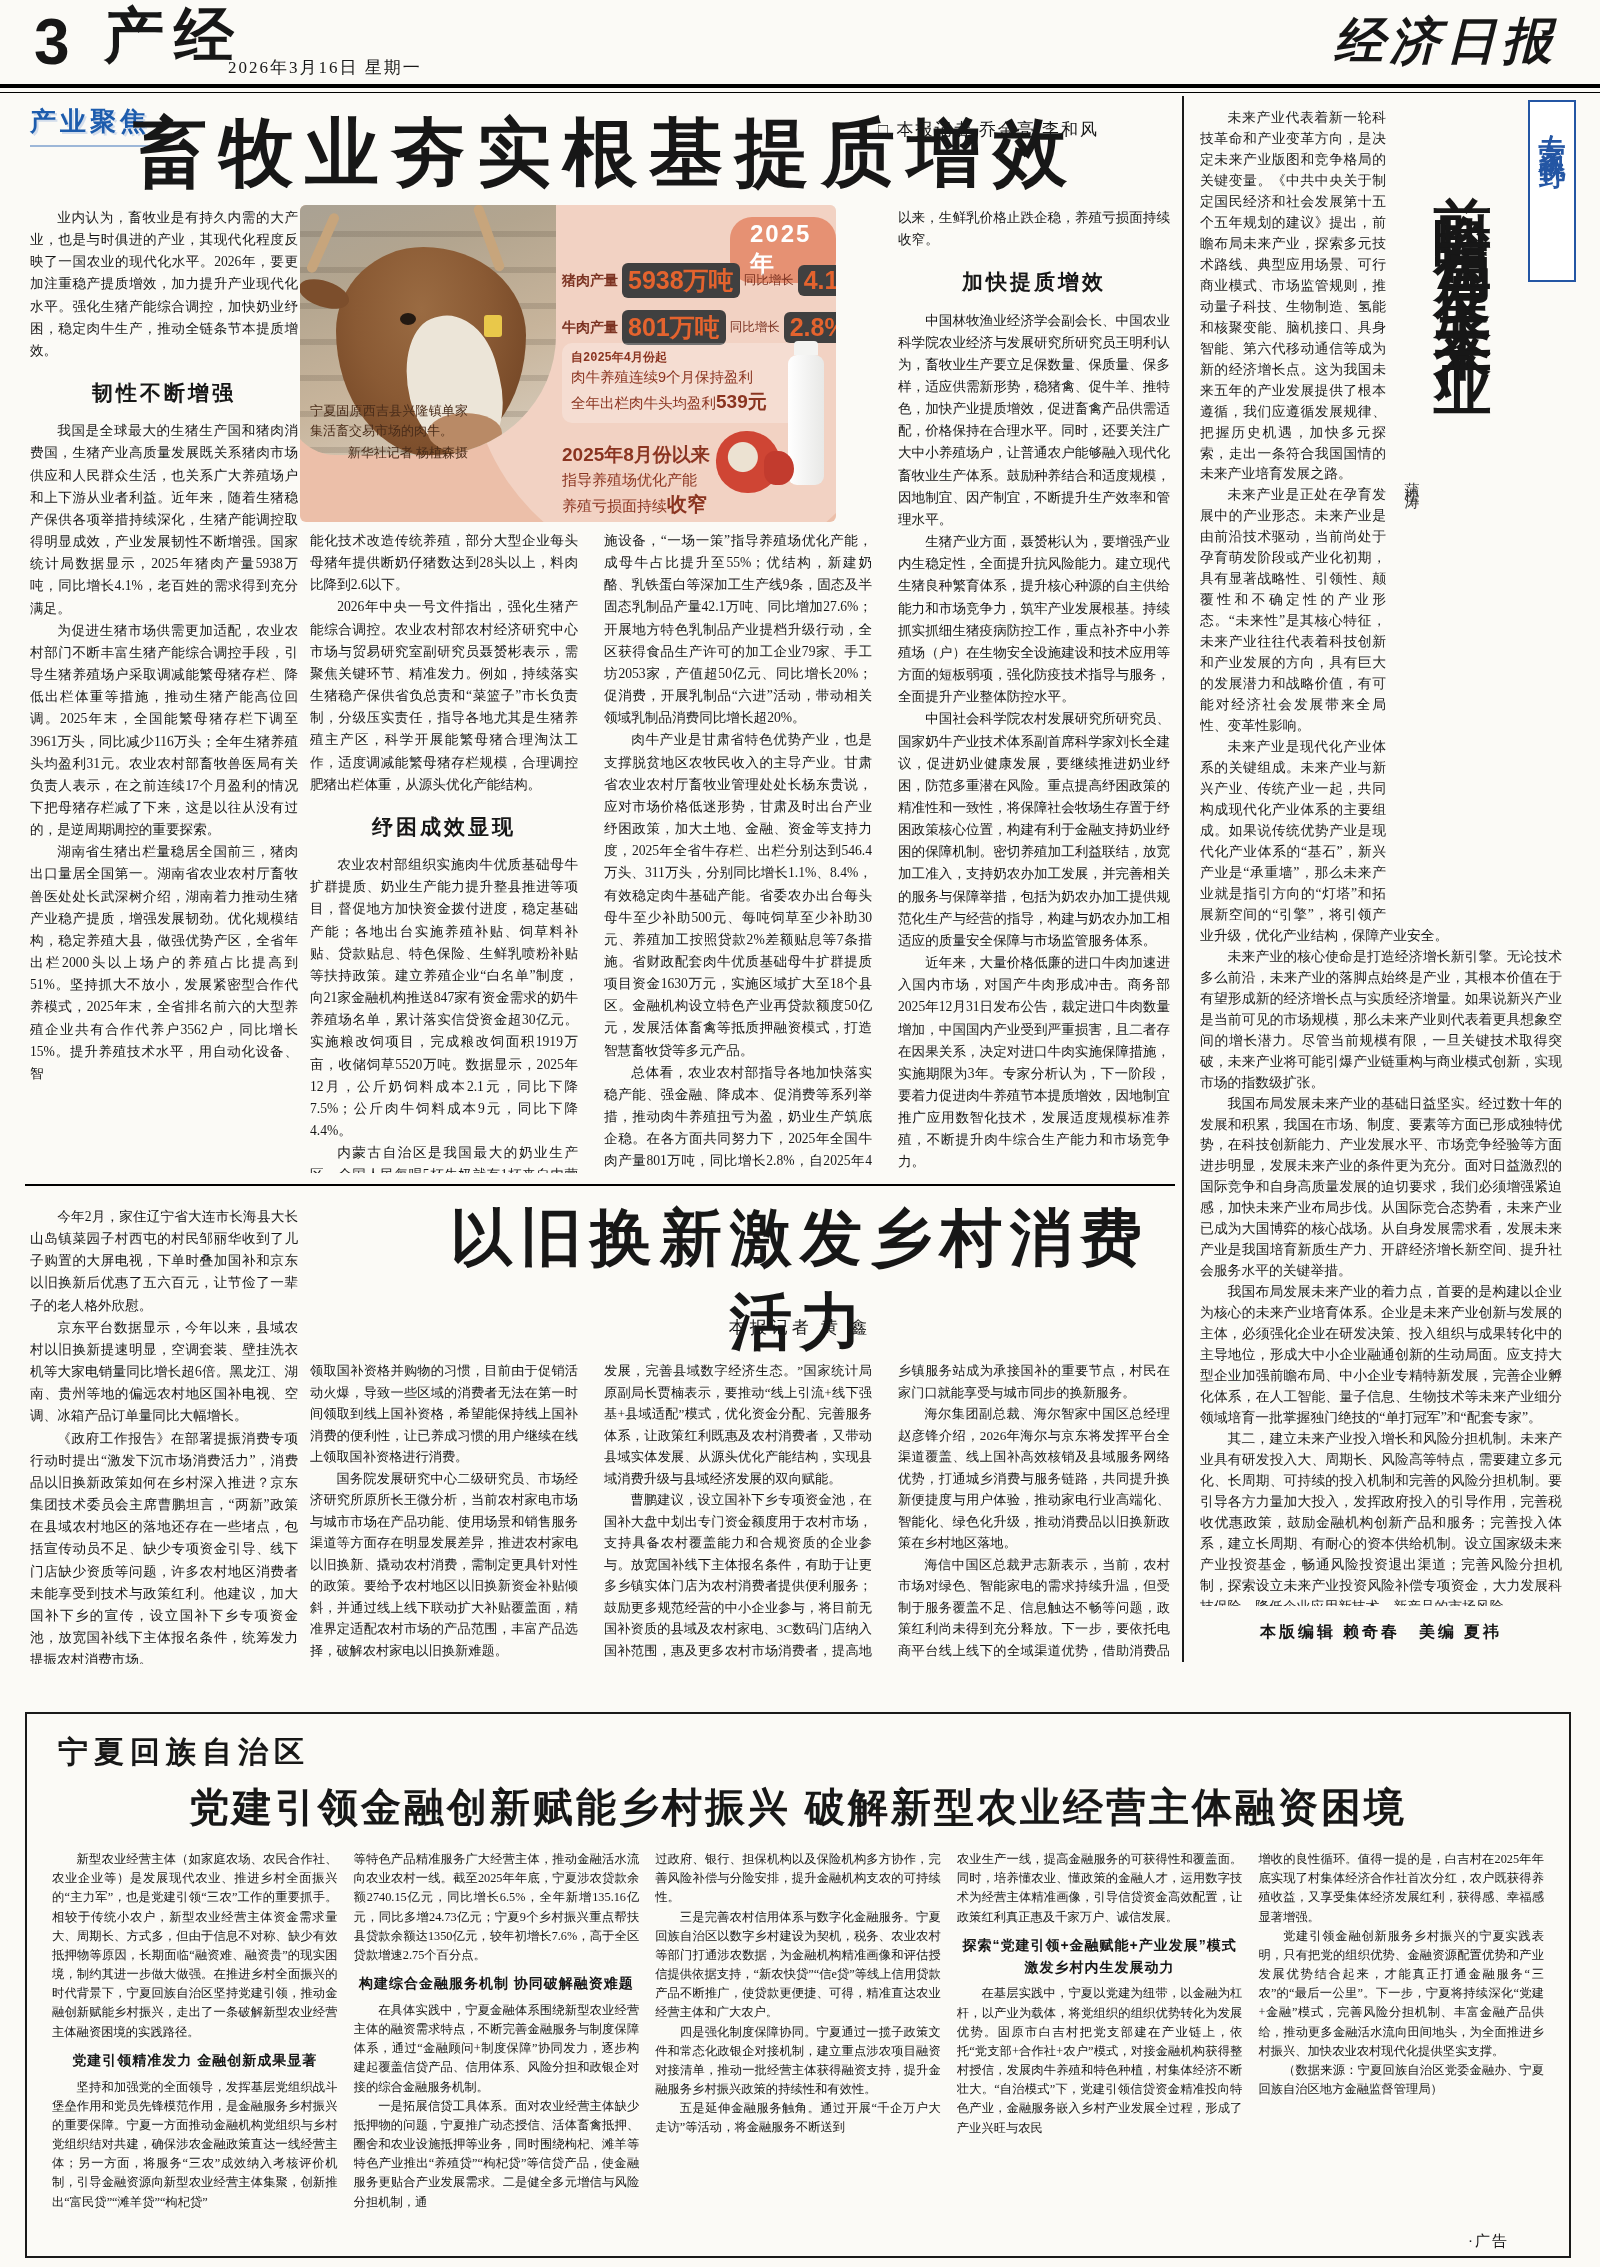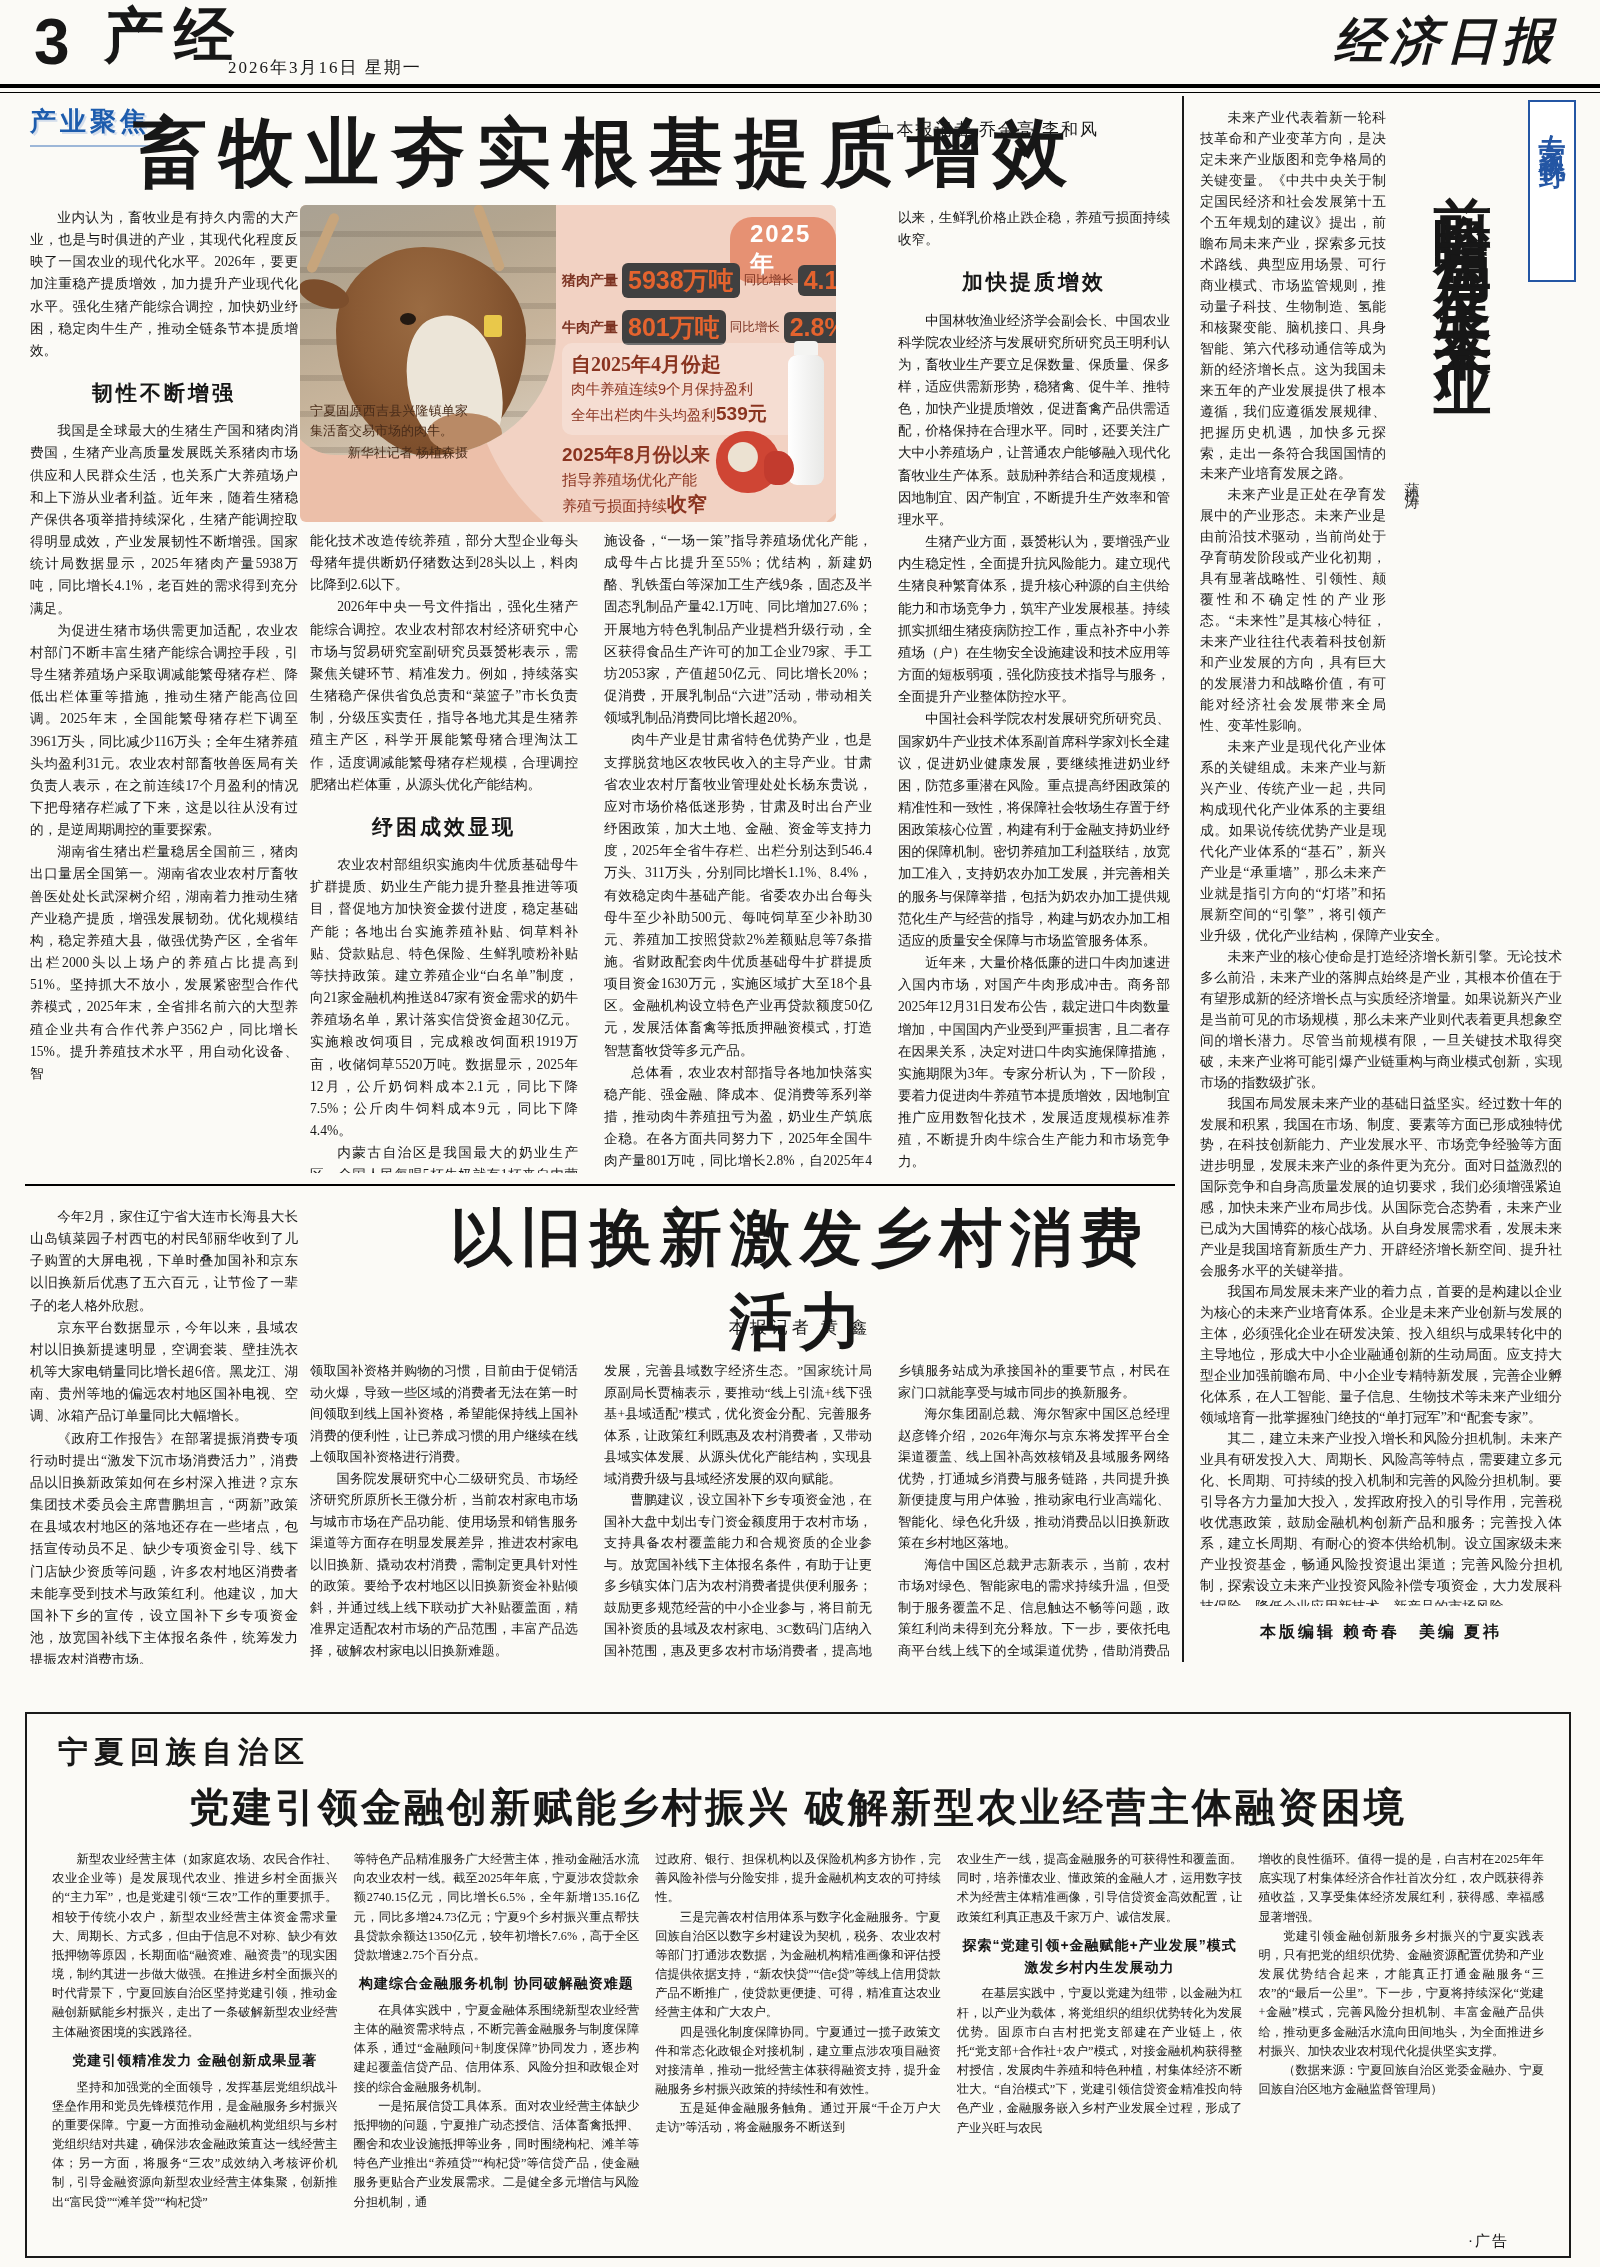--- a/index.html
+++ b/index.html
@@ -37,21 +37,21 @@
   .cow-ear{position:absolute;left:10px;top:86px;width:52px;height:26px;background:#7c4e2c;border-radius:50%;transform:rotate(18deg);}
   .cow-tag{position:absolute;left:196px;top:120px;width:18px;height:22px;background:#e9c84a;border-radius:3px;}
   .cow-nose{position:absolute;left:140px;top:218px;width:74px;height:40px;background:#b98a66;border-radius:50%;}
   .info-badge{position:absolute;left:430px;top:12px;padding:3px 20px;background:#e69173;color:#fff;font-family:"Liberation Sans",sans-serif;font-weight:700;font-size:24px;border-radius:22px;letter-spacing:2px;}
   .info-stats{position:absolute;left:262px;top:58px;width:318px;}
   .stat-row{display:flex;align-items:center;gap:4px;margin-bottom:12px;}
   .stat-label{font-family:"Liberation Sans",sans-serif;font-weight:700;font-size:14px;color:#7c3322;white-space:nowrap;}
   .stat-chip{background:#404040;border-radius:6px;padding:1px 6px;color:#e4632e;font-family:"Liberation Sans",sans-serif;font-weight:900;font-size:25px;white-space:nowrap;}
   .stat-growth-label{font-size:12.5px;color:#7c3322;white-space:nowrap;}
   .info-panel1{position:absolute;left:262px;top:138px;width:238px;background:rgba(255,255,255,0.25);border-radius:10px;padding:7px 9px;color:#8a3420;line-height:1.45;}
-  .info-panel1 .l1{font-family:Liberation Serif, serif;font-weight:700;font-size:20px;}
+  .info-panel1 .l1{font-family:Liberation Mono, monospace;font-weight:700;font-size:12px;}
   .info-panel1 .l2,.info-panel1 .l3{font-size:14.5px;font-family:"Liberation Sans",sans-serif;}
   .info-panel1 .big{font-weight:900;font-size:19px;}
   .info-panel2{position:absolute;left:262px;top:237px;width:238px;color:#8a3420;line-height:1.4;font-family:"Liberation Sans",sans-serif;}
   .info-panel2 .l1{font-weight:700;font-size:19px;}
   .info-panel2 .l2,.info-panel2 .l3{font-size:15px;}
   .info-panel2 .big{font-weight:900;font-size:20px;}
   .milk{position:absolute;right:12px;top:150px;width:36px;height:130px;background:linear-gradient(90deg,#ffffff,#e8e8e6);border-radius:9px;}
   .milk::before{content:"";position:absolute;left:6px;top:-14px;width:24px;height:14px;background:#f4f4f2;border-radius:4px 4px 0 0;}
   .meat{position:absolute;right:56px;top:226px;width:64px;height:62px;background:radial-gradient(circle at 42% 42%,#ece2d2 0 28%,#cf4534 30% 74%,#b33021 100%);border-radius:48% 52% 50% 50%;}
   .meat::after{content:"";position:absolute;right:-14px;top:20px;width:30px;height:34px;background:#c23b2e;border-radius:40% 60% 55% 45%;}

